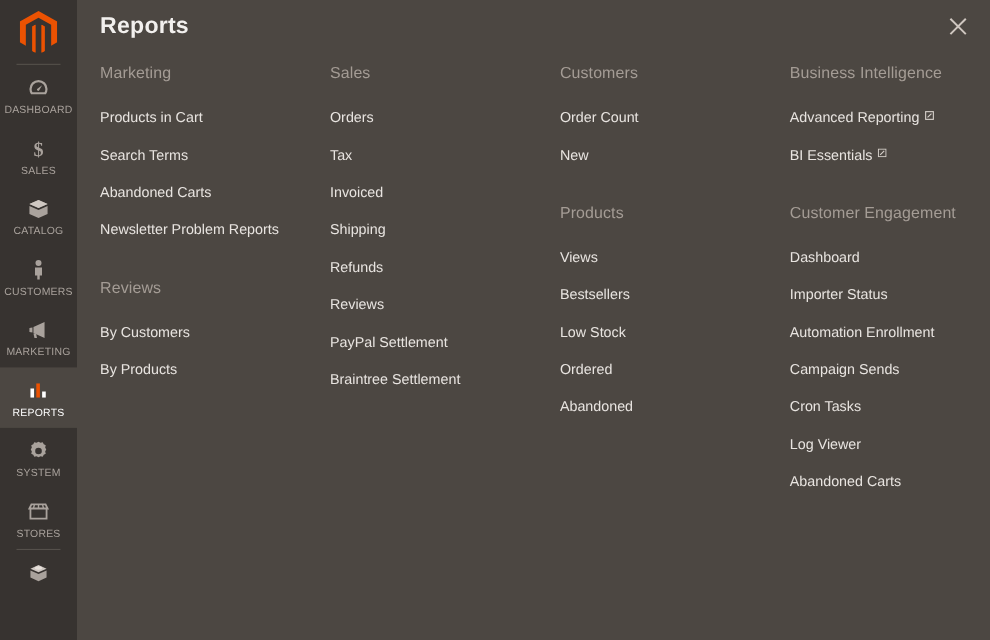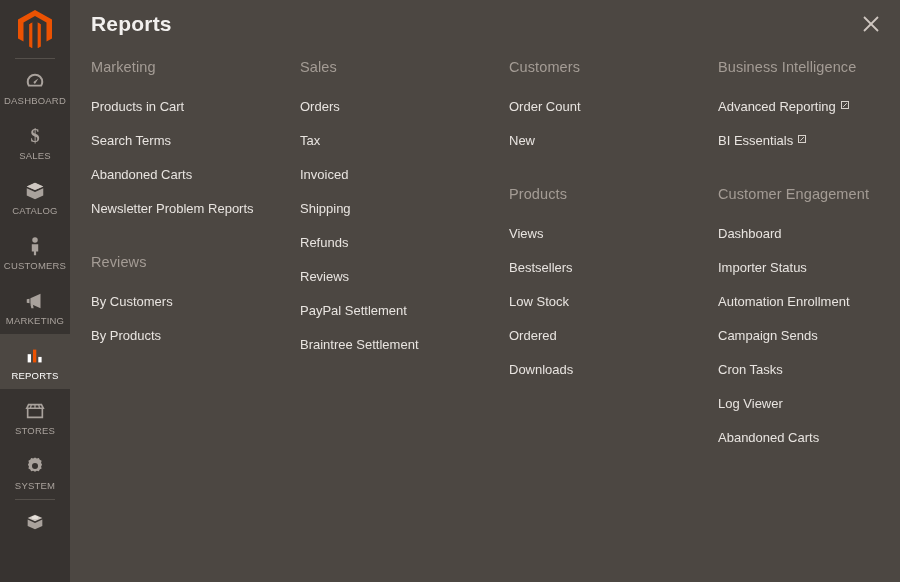--- a/index.html
+++ b/index.html
@@ -219,38 +219,38 @@
             <rect x="9.8" y="5" width="3.6" height="14" fill="#eb5202"></rect>
             <rect x="15.6" y="13" width="3.6" height="6" fill="#ffffff"></rect>
           </svg>
       </span>
       <span class="nav-label">REPORTS</span>
     </a>
 
     <a class="nav-item">
       <span class="ico">
         <svg width="22" height="22" viewBox="0 0 24 24">
+            <path d="M12 2.8l2 1.1 2.2-.6 1 2 2 1-.6 2.2 1.1 2-1.1 2 .6 2.2-2 1-1 2-2.2-.6-2 1.1-2-1.1-2.2.6-1-2-2-1 .6-2.2-1.1-2 1.1-2-.6-2.2 2-1 1-2 2.2.6z" fill="#a9a29c"></path>
+            <circle cx="12" cy="12" r="3.3" fill="#373330"></circle>
+          </svg>
+      </span>
+      <span class="nav-label">SYSTEM</span>
+    </a>
+
+    <a class="nav-item">
+      <span class="ico">
+        <svg width="22" height="22" viewBox="0 0 24 24">
             <path d="M3 9l2-4h14l2 4z" fill="none" stroke="#a9a29c" stroke-width="1.8"></path>
             <path d="M4 9v10h16V9" fill="none" stroke="#a9a29c" stroke-width="1.8"></path>
             <line x1="8" y1="5" x2="7" y2="9" stroke="#a9a29c" stroke-width="1.4"></line>
             <line x1="12" y1="5" x2="12" y2="9" stroke="#a9a29c" stroke-width="1.4"></line>
             <line x1="16" y1="5" x2="17" y2="9" stroke="#a9a29c" stroke-width="1.4"></line>
           </svg>
       </span>
       <span class="nav-label">STORES</span>
-    </a>
-
-    <a class="nav-item">
-      <span class="ico">
-        <svg width="22" height="22" viewBox="0 0 24 24">
-            <path d="M12 2.8l2 1.1 2.2-.6 1 2 2 1-.6 2.2 1.1 2-1.1 2 .6 2.2-2 1-1 2-2.2-.6-2 1.1-2-1.1-2.2.6-1-2-2-1 .6-2.2-1.1-2 1.1-2-.6-2.2 2-1 1-2 2.2.6z" fill="#a9a29c"></path>
-            <circle cx="12" cy="12" r="3.3" fill="#373330"></circle>
-          </svg>
-      </span>
-      <span class="nav-label">SYSTEM</span>
     </a>
 
     <div class="side-divider"></div>
 
     <a class="nav-item">
       <span class="ico">
         <svg width="22" height="22" viewBox="0 0 24 24">
             <path d="M12 4l8 3.6-8 3.6-8-3.6z" fill="#cfc8c2"></path>
             <path d="M4 9.4v7L12 20v-7zm16 0v7L12 20v-7z" fill="#a9a29c"></path>
             <ellipse cx="12" cy="7" rx="3.6" ry="1.7" fill="#e6e0da"></ellipse>
@@ -305,21 +305,21 @@
             <div class="group-title">Customers</div>
             <a class="menu-link"><span>Order Count</span></a>
             <a class="menu-link"><span>New</span></a>
           </div>
           <div class="group spaced">
             <div class="group-title">Products</div>
             <a class="menu-link"><span>Views</span></a>
             <a class="menu-link"><span>Bestsellers</span></a>
             <a class="menu-link"><span>Low Stock</span></a>
             <a class="menu-link"><span>Ordered</span></a>
-            <a class="menu-link"><span>Downloads</span></a>
+            <a class="menu-link"><span>Abandoned</span></a>
           </div>
         </div>
         <div class="col">
           <div class="group">
             <div class="group-title">Business Intelligence</div>
             <a class="menu-link"><span>Advanced Reporting</span><span class="ext-ico"><svg width="8" height="8" viewBox="0 0 8 8" aria-hidden="true">
                   <rect x="0.5" y="0.5" width="7" height="7" fill="none" stroke="#d8d2cc" stroke-width="1"></rect>
                   <line x1="2.2" y1="5.8" x2="5.8" y2="2.2" stroke="#d8d2cc" stroke-width="1"></line>
                 </svg></span></a>
             <a class="menu-link"><span>BI Essentials</span><span class="ext-ico"><svg width="8" height="8" viewBox="0 0 8 8" aria-hidden="true">

